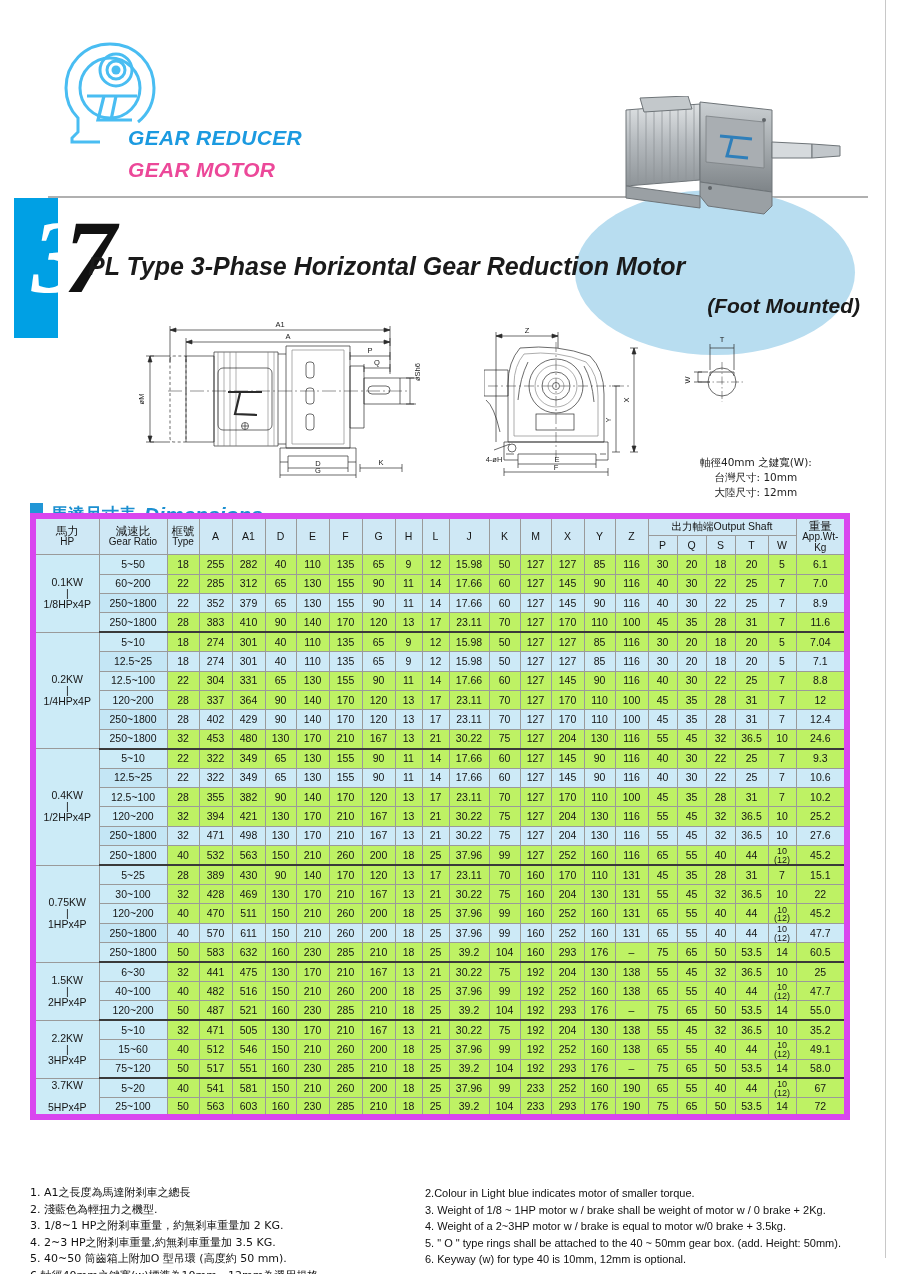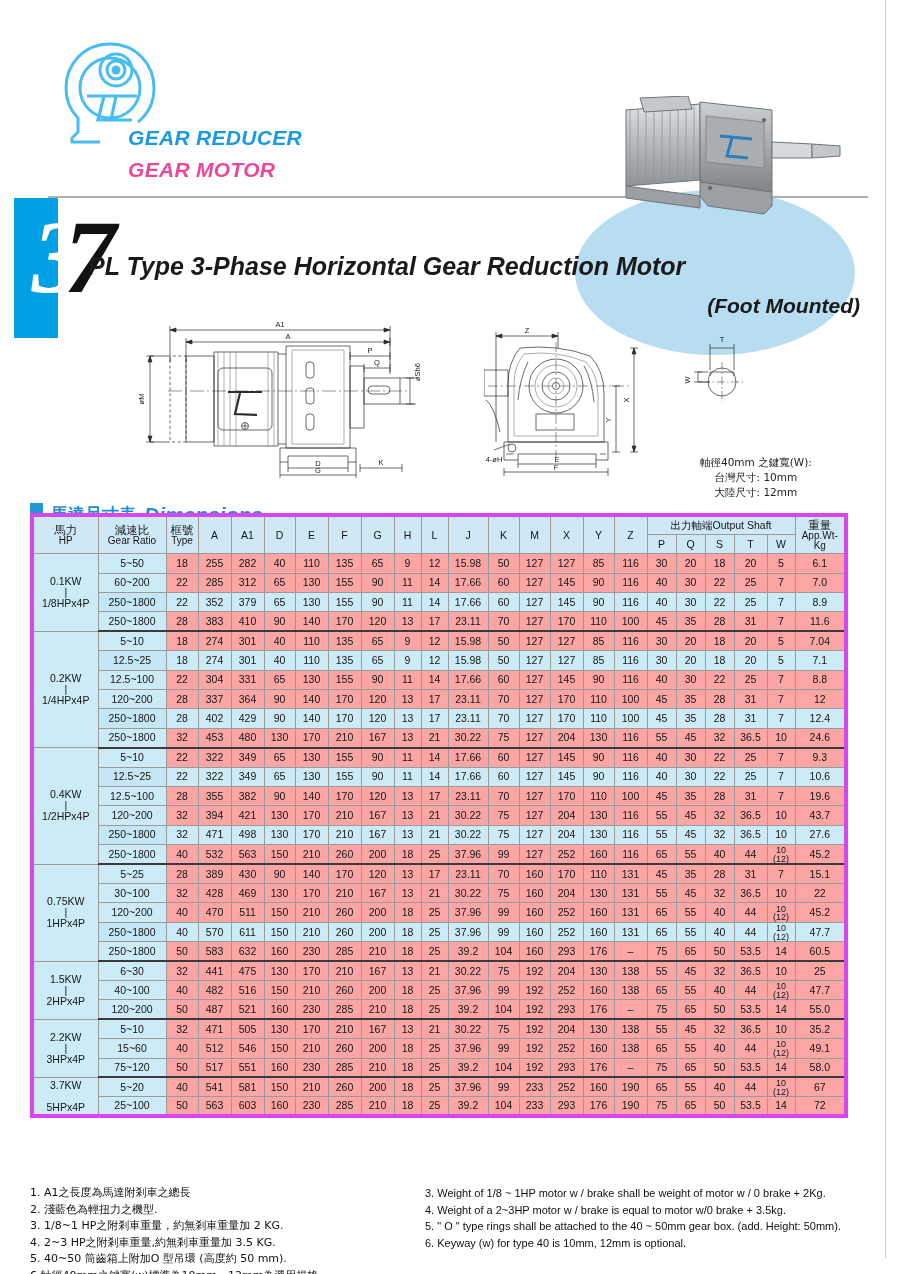--- a/index.html
+++ b/index.html
@@ -53,21 +53,21 @@
 
   
   .dim-head { position:absolute; left:30px; top:488px; display:flex; align-items:flex-start; gap:8px;margin-top:15px; }
   .dim-sq { width:13px; height:13px; background:#2196d6; display:inline-block; }
   .dim-cn { font-size:17px; font-weight:bold; color:#1b8fd0; font-family:"DejaVu Sans", sans-serif; }
   .dim-en { font-size:21px; font-weight:bold; font-style:italic; color:#1b8fd0; }
 
   
   .tbl-wrap { position:absolute; left:30px; top:513px; width:814px; }
   table.dims { border-collapse:collapse; width:814px; table-layout:fixed;
-      border:4px solid #d946ef; background:#fca5a5; }
+      border:6px solid #d946ef; background:#bef264; }
   table.dims th, table.dims td {
       border:1px solid #9a9a9a; text-align:center; font-size:10.5px;
       padding:0; height:19.4px; line-height:1.05; color:#151515; white-space:nowrap;
   }
   table.dims thead th { background:#cfe8f5; font-size:10.5px; font-weight:normal; }
   thead .cn { font-family:"DejaVu Sans", sans-serif; font-size:11.5px; display:block; }
   thead .en { display:block; font-size:10px; }
   thead .big { font-size:12.5px; }
 
   td.hp { background:#ccebf7; font-size:11px; }
@@ -777,21 +777,21 @@
             <td>70</td>
             <td>127</td>
             <td>170</td>
             <td>110</td>
             <td>100</td>
             <td>45</td>
             <td>35</td>
             <td>28</td>
             <td>31</td>
             <td>7</td>
-            <td>19.6</td>
+            <td>10.2</td>
           </tr>
           <tr>
             <td class="ratio">120~200</td>
             <td>32</td>
             <td>394</td>
             <td>421</td>
             <td>130</td>
             <td>170</td>
             <td>210</td>
             <td>167</td>
@@ -801,21 +801,21 @@
             <td>75</td>
             <td>127</td>
             <td>204</td>
             <td>130</td>
             <td>116</td>
             <td>55</td>
             <td>45</td>
             <td>32</td>
             <td>36.5</td>
             <td>10</td>
-            <td>43.7</td>
+            <td>25.2</td>
           </tr>
           <tr class="hl">
             <td class="ratio">250~1800</td>
             <td>32</td>
             <td>471</td>
             <td>498</td>
             <td>130</td>
             <td>170</td>
             <td>210</td>
             <td>167</td>
@@ -1228,20 +1228,21 @@
     <div class="cols">
       <div class="col-cn" id="notes-cn">
           <p>1. A1之長度為馬達附剎車之總長</p>
           <p>2. 淺藍色為輕扭力之機型.</p>
           <p>3. 1/8~1 HP之附剎車重量，約無剎車重量加 2 KG.</p>
           <p>4. 2~3 HP之附剎車重量,約無剎車重量加 3.5 KG.</p>
           <p>5. 40~50 筒齒箱上附加O 型吊環 (高度約 50 mm).</p>
           <p>6.軸徑40mm之鍵寬(w)標準為10mm，12mm為選用規格.</p>
         </div>
       <div class="col-en" id="notes-en">
+          <p>2.Colour in Light blue indicates motor of smaller torque.</p>
           <p>3. Weight of 1/8 ~ 1HP motor w / brake shall be weight of motor w / 0 brake + 2Kg.</p>
           <p>4. Weight of a 2~3HP motor w / brake is equal to motor w/0 brake + 3.5kg.</p>
           <p>5. " O " type rings shall be attached to the 40 ~ 50mm gear box. (add. Height: 50mm).</p>
           <p>6. Keyway (w) for type 40 is 10mm, 12mm is optional.</p>
         </div>
     </div>
 
   </div>
 
 </div>

